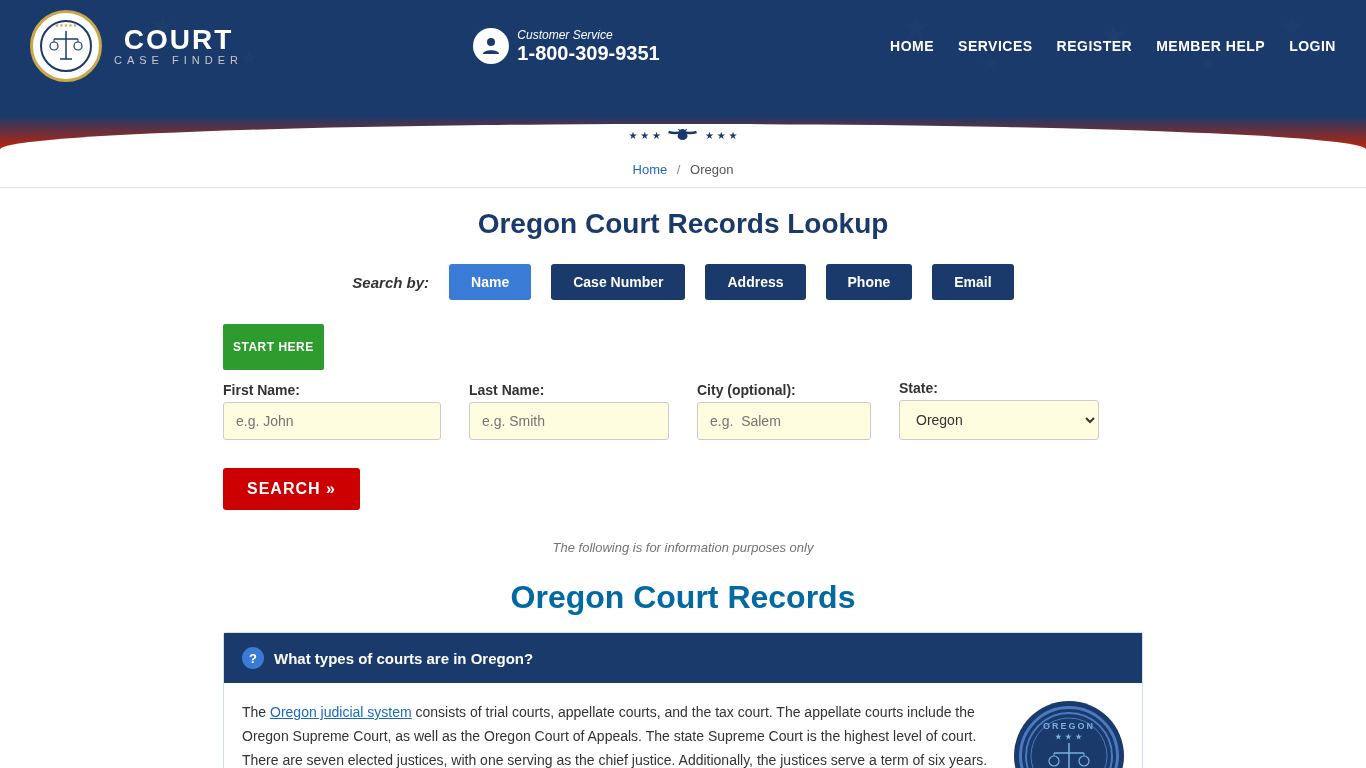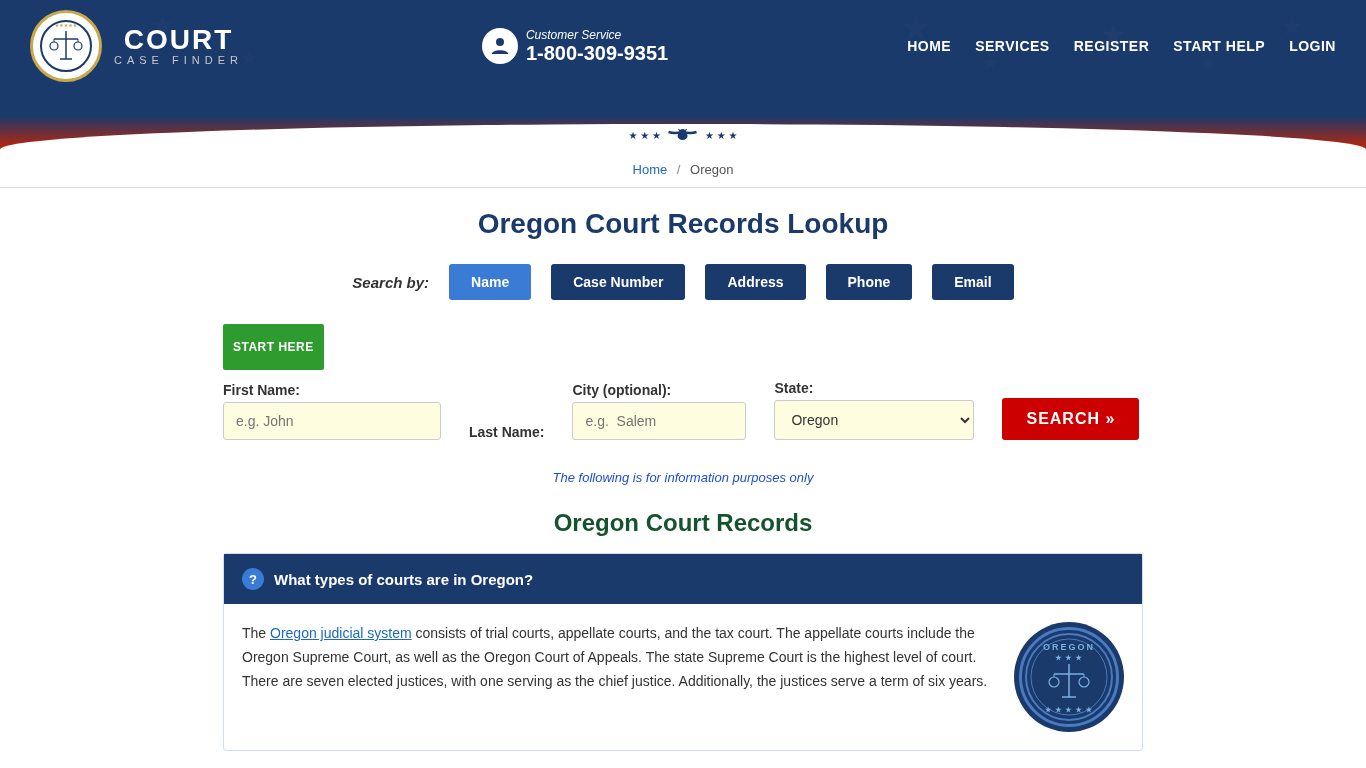--- a/index.html
+++ b/index.html
@@ -195,30 +195,30 @@
       font-weight: bold;
       cursor: pointer;
       letter-spacing: 1px;
       white-space: nowrap;
     }
 
     .info-note {
       text-align: center;
       font-style: italic;
       font-size: 13px;
-      color: #1d4ed8;
+      color: #737373;
       margin-top: 14px;
     }
 
     
     .section-title {
       text-align: center;
-      font-size: 24px;
-      font-weight: bold;
-      color: #14532d;
+      font-size: 32px;
+      font-weight: bold;
+      color: #0369a1;
       margin: 24px 0 16px;
     }
 
     
     .faq-item {
       border: 1px solid #cce0f5;
       border-radius: 3px;
       margin-bottom: 4px;
     }
     .faq-header {
@@ -340,21 +340,21 @@
     <div class="cs-text">
       <div class="label">Customer Service</div>
       <div class="phone">1-800-309-9351</div>
     </div>
   </div>
 
   <nav class="nav">
     <a href="#">HOME</a>
     <a href="#">SERVICES</a>
     <a href="#">REGISTER</a>
-    <a href="#">START HELP</a>
+    <a href="#">MEMBER HELP</a>
     <a href="#">LOGIN</a>
   </nav>
 </header>
 
 <div style="background:#1a3a6b; height:8px;"></div>
 <div style="background:linear-gradient(to bottom, #1a3a6b 30%, #cc2200 100%); height:52px; position:relative; overflow:hidden;">
 
   <div style="position:absolute; bottom:0; left:0; right:0; height:28px; background:#fff; border-radius:55% 55% 0 0 / 100% 100% 0 0;"></div>
 
   <div style="position:absolute; bottom:6px; left:50%; transform:translateX(-50%); z-index:2; display:flex; align-items:center; gap:6px; white-space:nowrap;">
@@ -391,20 +391,21 @@
 
   <div class="form-area">
     <span class="start-here-badge">START HERE</span>
     <div class="form-row">
       <div class="form-group first-name">
         <label>First Name:</label>
         <input type="text" placeholder="e.g. John" style="">
       </div>
       <div class="form-group last-name">
         <label>Last Name:</label>
+        <input type="text" placeholder="e.g. Smith" style="">
       </div>
       <div class="form-group city">
         <label>City (optional):</label>
         <input type="text" placeholder="e.g.  Salem" style="">
       </div>
       <div class="form-group state">
         <label>State:</label>
         <select>
           <option>Oregon</option>
           <option>Alabama</option>

